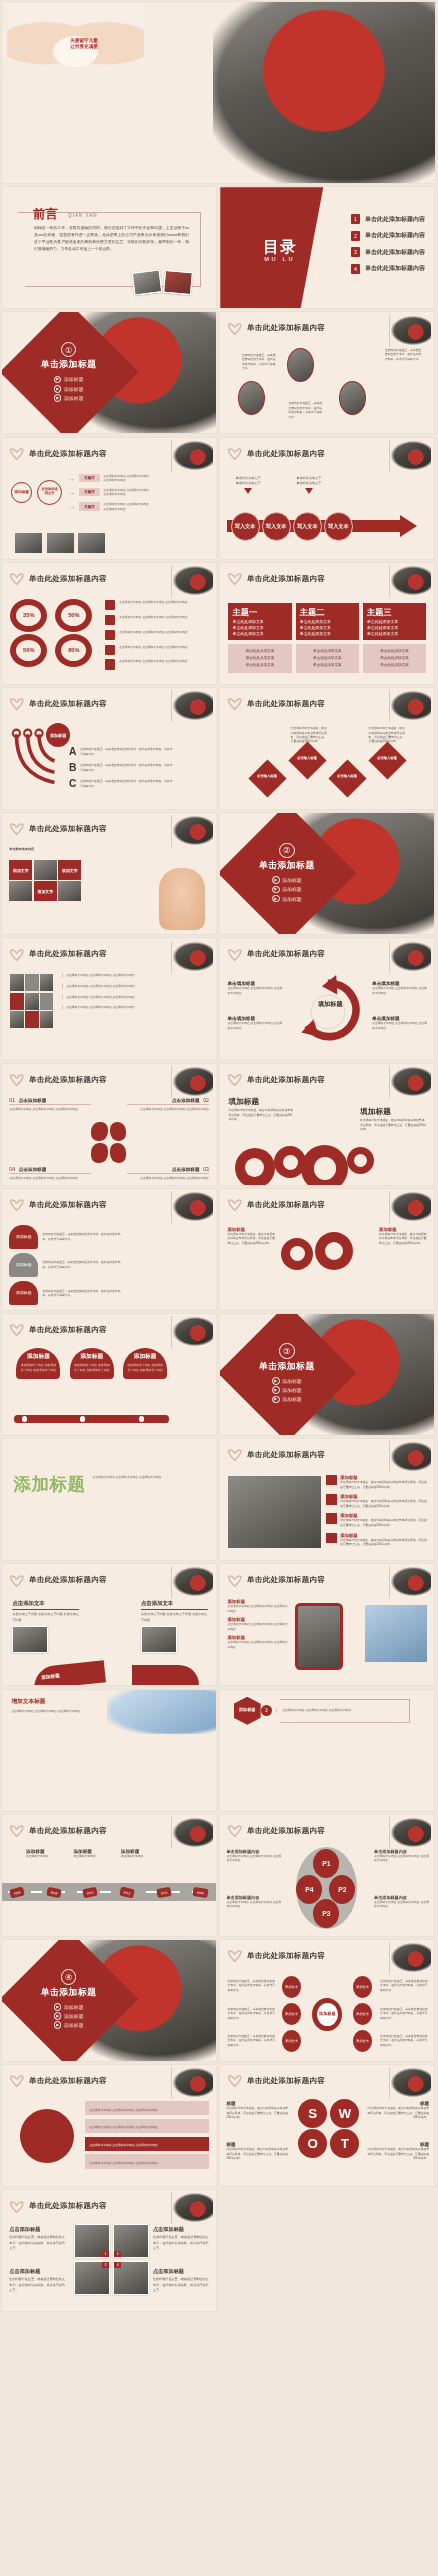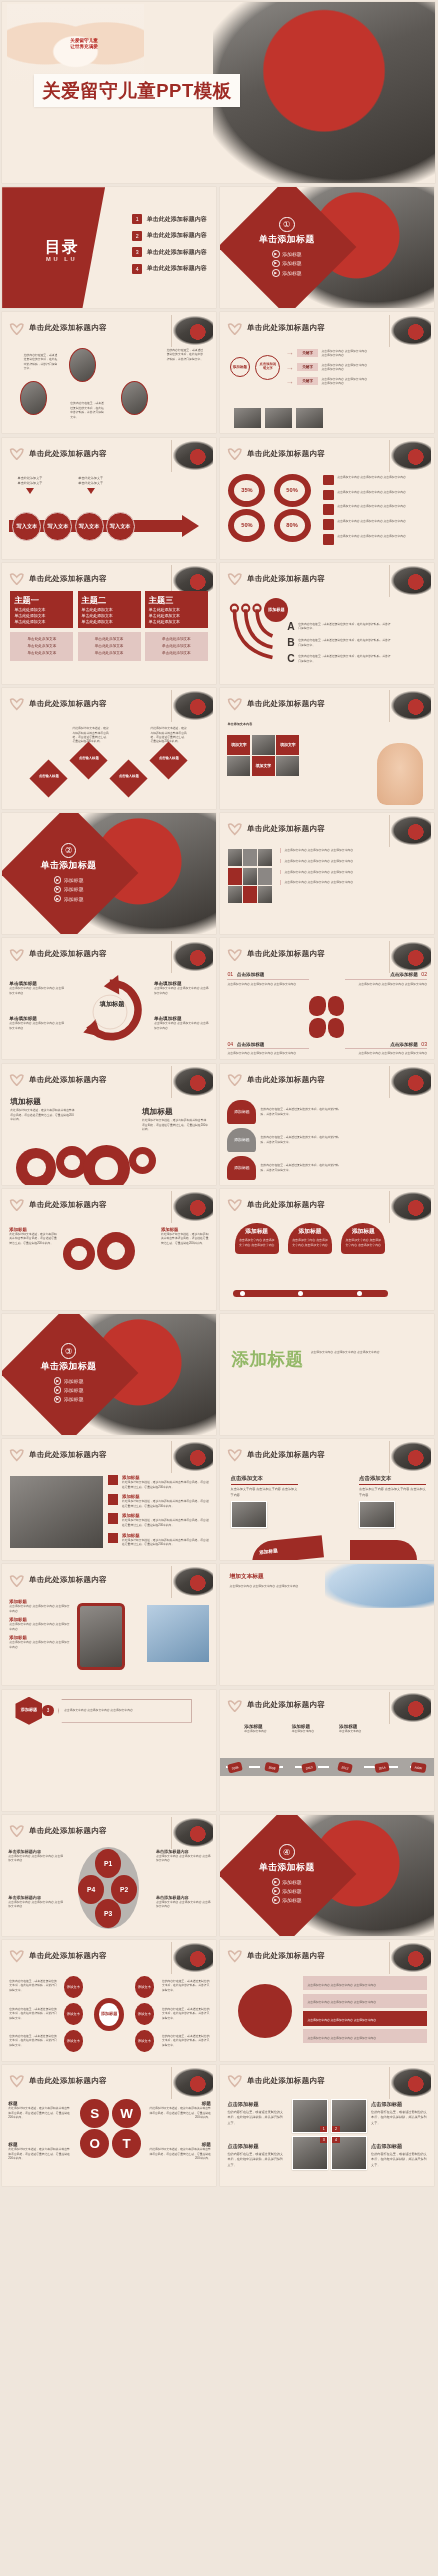--- a/index.html
+++ b/index.html
@@ -139,25 +139,33 @@
 
 <div class="sheet">
 
   <div class="slide hero">
     <div class="photoblock"></div>
     <div class="handheart"></div>
     <div class="calli">
       <div>关爱留守儿童</div>
       <div>让世界充满爱</div>
     </div>
-    <div class="titlebox">
-      <b>关爱留守儿童PPT模板</b>
-    </div>
-  </div>
-
+  </div>
+
+  <div class="slide">
+    <div class="pre-frame"></div>
+    <div class="pre-tick"></div>
+    <div class="pre-title">前言</div>
+    <div class="pre-en">QIAN YAN</div>
+    <div class="pre-body">回顾这一年的工作，在取得成绩的同时，我们也找到了工作中的不足和问题，主要反映于xx及xxx的风格、定型还有待进一步探索，尤其是网上的公司产品库充分体现我们xxxxx和我们这个平台能为客户提供更多的商机和快捷方便的信息、导航的功能发挥。展望新的一年，我们将继续努力，力争各项工作更上一个新台阶。</div>
+    <div class="pre-pics">
+        <i></i>
+        <i></i>
+      </div>
+  </div>
 
   <div class="slide">
     <div class="toc-wedge"></div>
     <div class="toc-cn">目录</div>
     <div class="toc-en">MU LU</div>
     <div class="toc-list">
       <div class="toc-item">
         <span class="toc-num">1</span>
         <span class="toc-tx">单击此处添加标题内容</span>
         </div>
@@ -320,21 +328,21 @@
 
   <div class="slide">
     <div class="shead">
       <svg class="heart" viewBox="0 0 30 26">
           <path d="M3 5 Q8 1 15 10 Q22 1 27 5 Q27 13 15 24 Q3 13 3 5Z" fill="none" stroke="#d8b8a8" stroke-width="3"></path>
         </svg>
       <span class="stitle">单击此处添加标题内容</span>
     </div>
     <div class="corner-rule"></div>
     <div class="corner-photo"></div>
-    <div style="position:absolute;left:8.2px;top:28px;right:8.2px;display:grid;grid-template-columns:1fr 1fr 1fr;gap:4.1px;">
+    <div style="position:absolute;left:8.2px;top:40px;right:8.2px;display:grid;grid-template-columns:1fr 1fr 1fr;gap:4.1px;">
       <div class="th-card">
         <b>主题一</b>
         <u>单击此处添加文本</u>
         <u>单击此处添加文本</u>
         <u>单击此处添加文本</u></div>
       <div class="th-card">
         <b>主题二</b>
         <u>单击此处添加文本</u>
         <u>单击此处添加文本</u>
         <u>单击此处添加文本</u></div>

